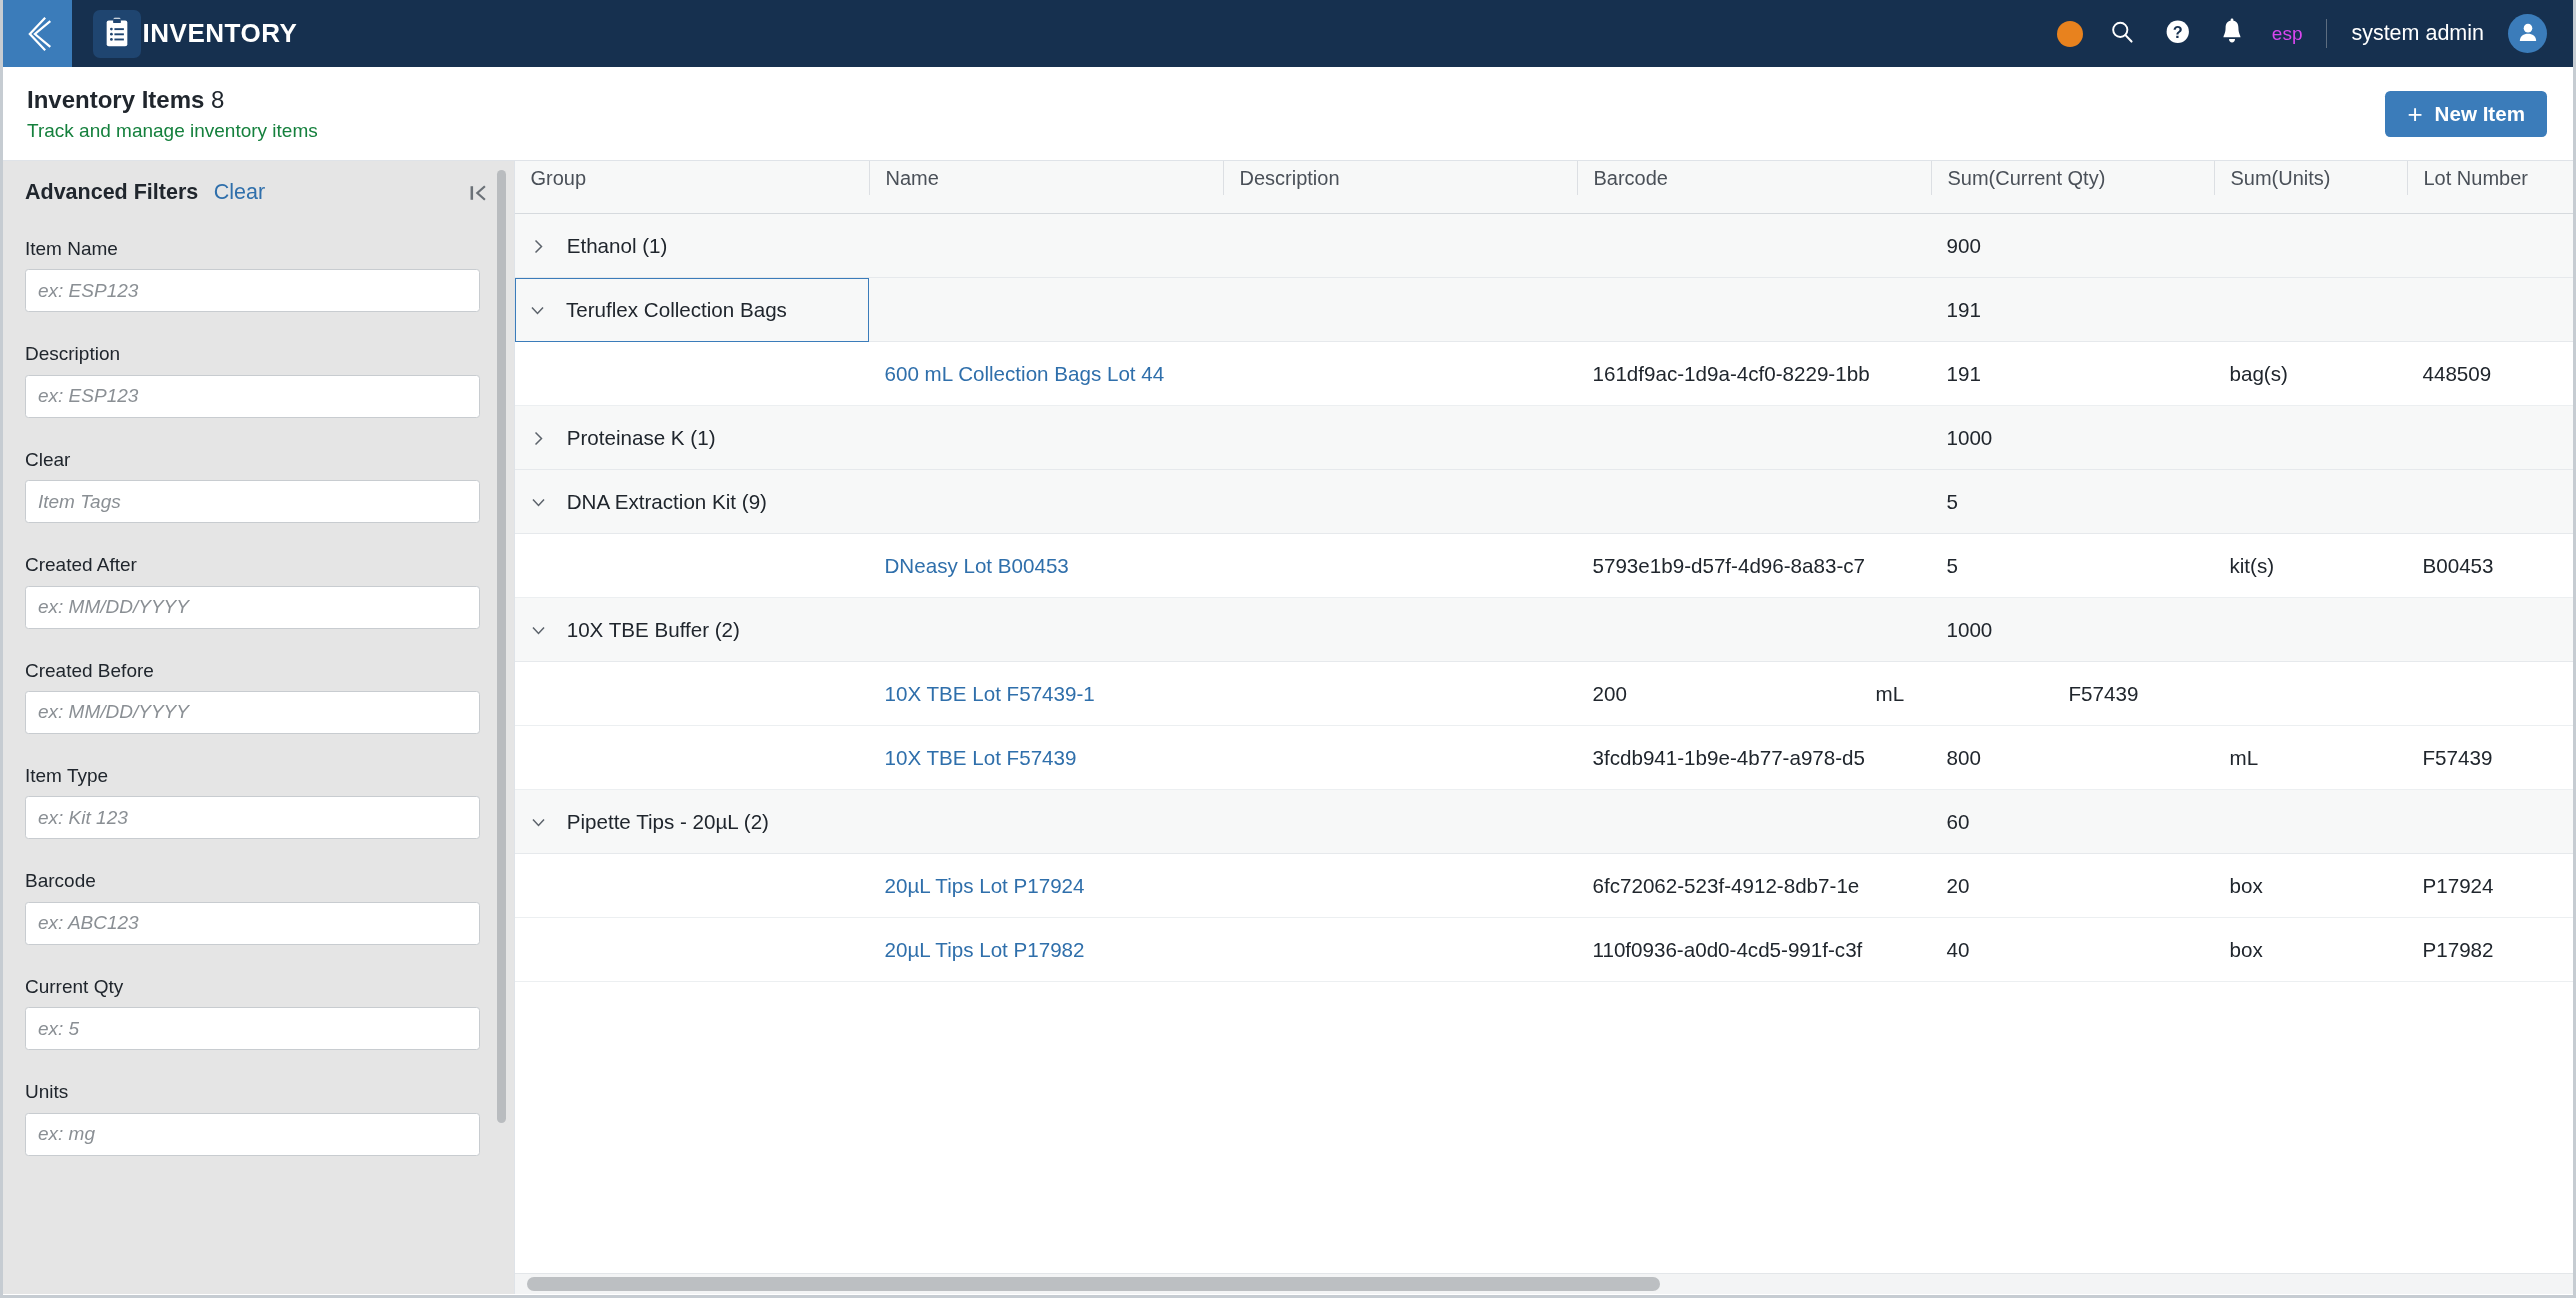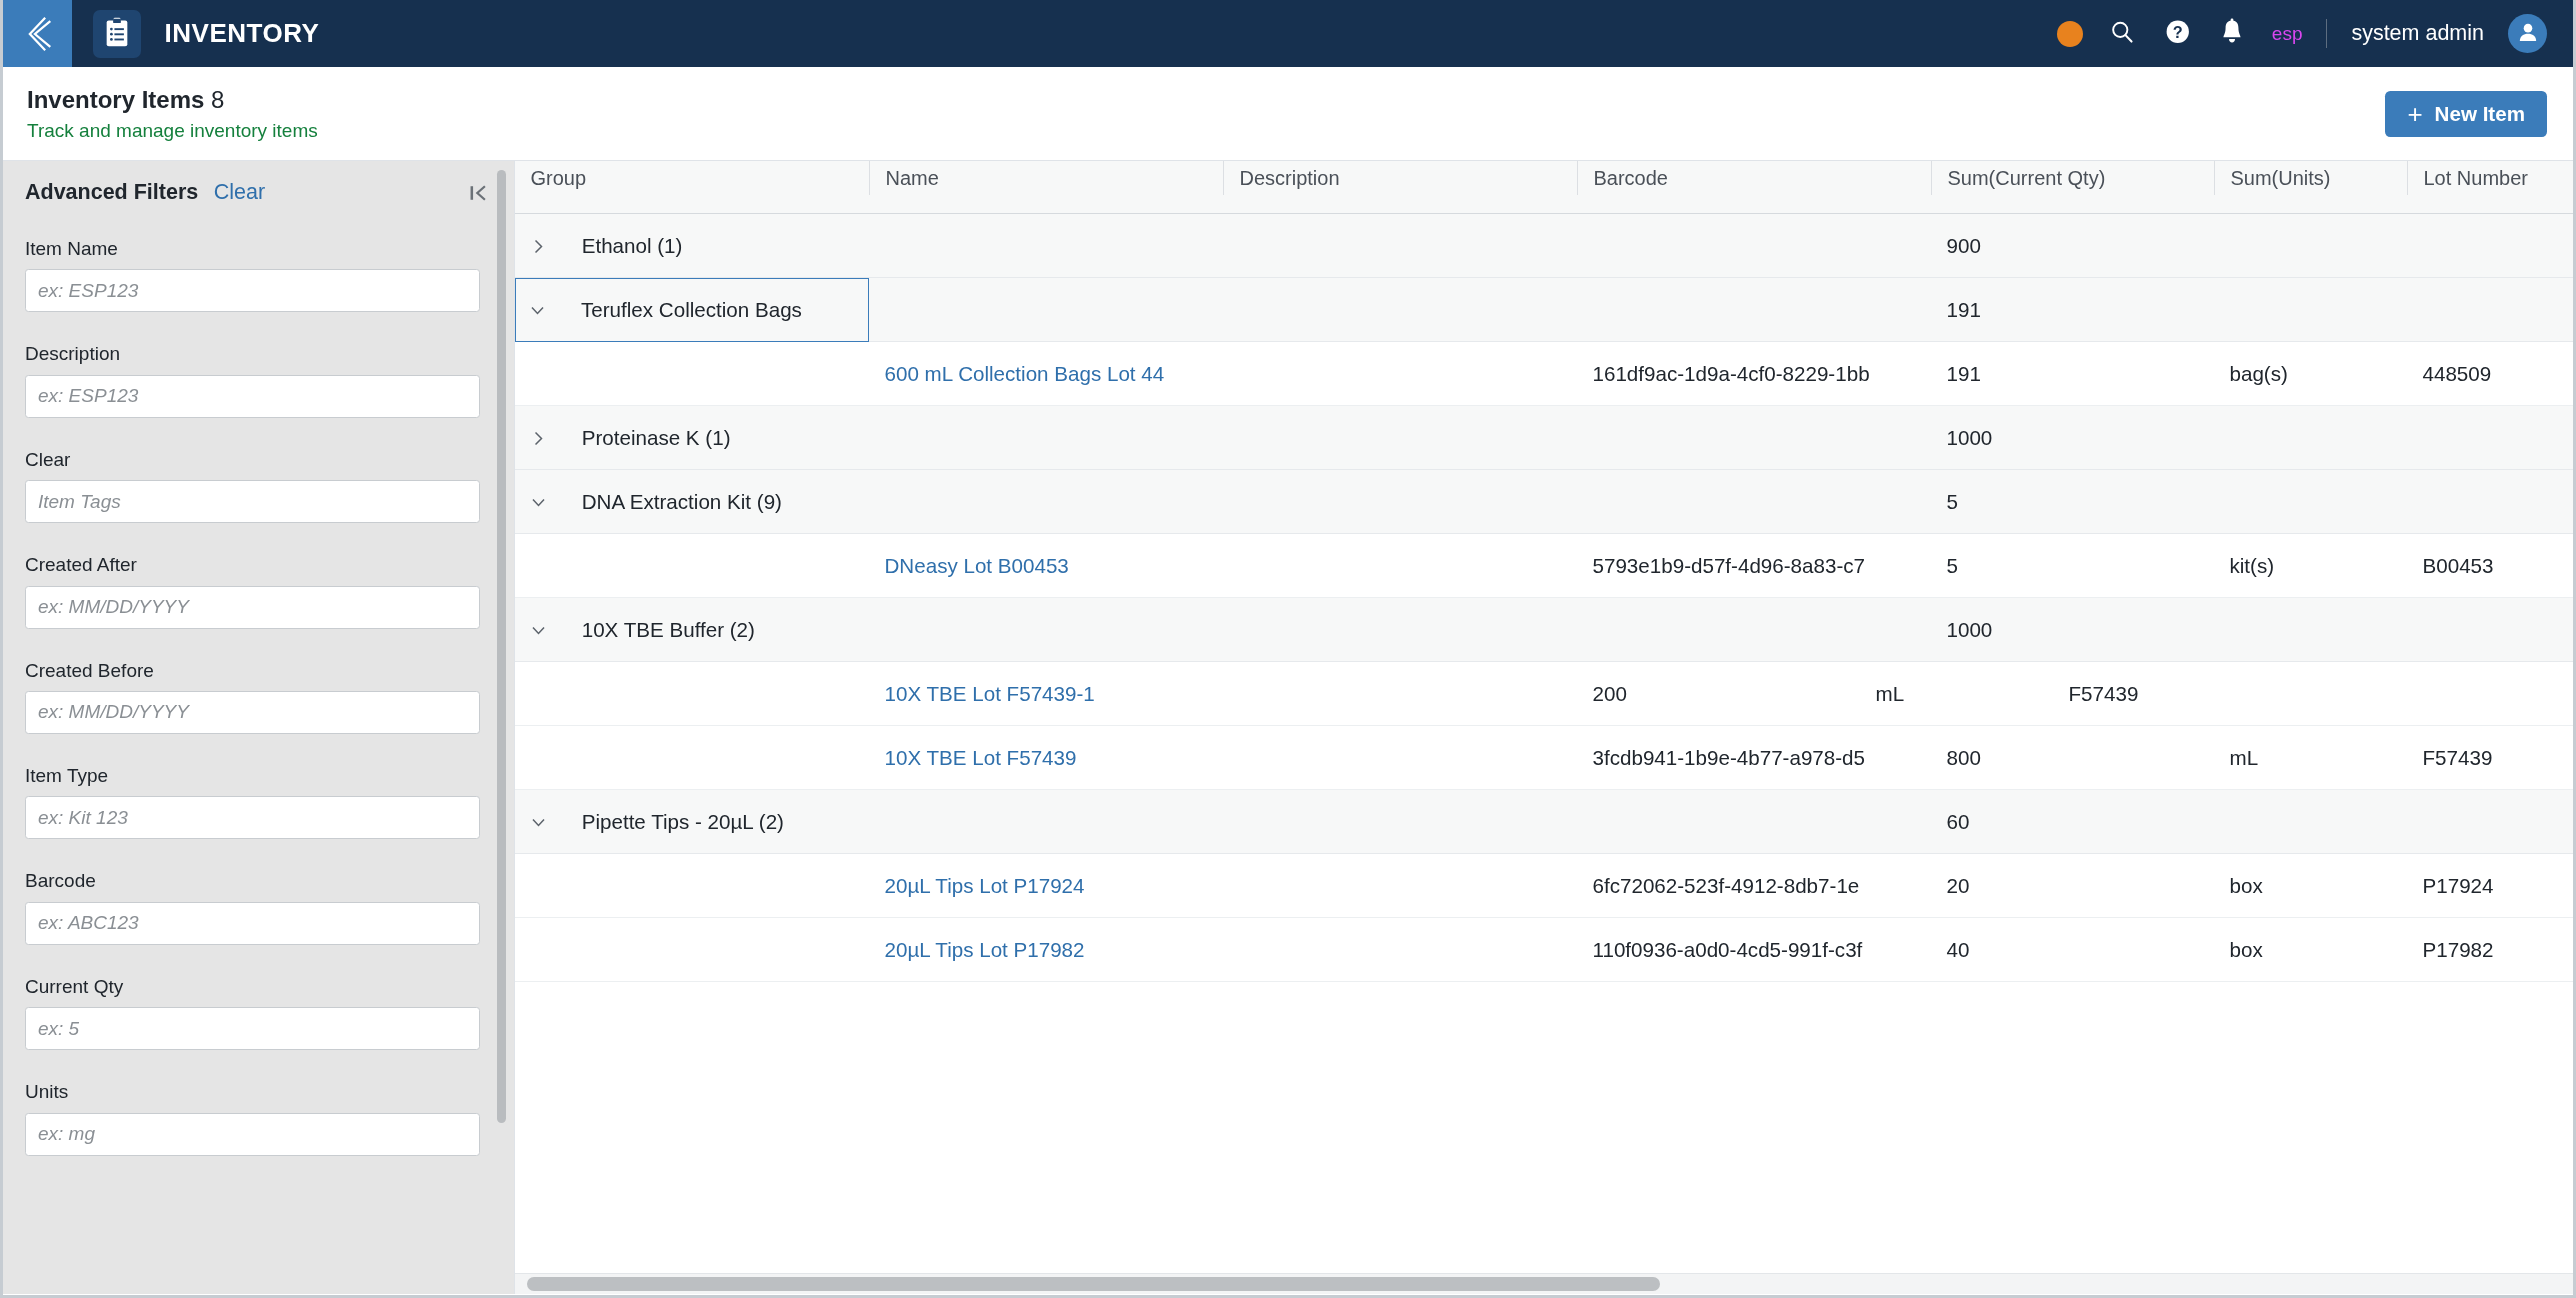--- a/index.html
+++ b/index.html
@@ -41,21 +41,21 @@
     border-radius: 6.9px;
     margin-left: 20.6px;
     display: flex; align-items: center; justify-content: center;
     flex: 0 0 auto;
   }
   .app-title {
     color: #ffffff;
     font-size: 26px;
     font-weight: 600;
     letter-spacing: 0.5px;
-    margin-left: 24px;
+    margin-left: 2px;
     white-space: nowrap;
   }
   .topbar-right {
     margin-left: auto;
     display: flex;
     align-items: center;
     gap: 24px;
     padding-right: 26px;
   }
   .status-dot {
@@ -268,21 +268,21 @@
     color: #20262d;
     height: 64px;
     display: flex;
     align-items: center;
     flex: 0 0 auto;
     overflow: hidden;
     white-space: nowrap;
   }
   .cell.clip { text-overflow: clip; }
   .group-cell {
-    gap: 34px;
+    gap: 19px;
     padding-left: 13.7px;
   }
   .group-cell.selected {
     border: 1.7px solid #3b7cba;
     height: 64px;
     padding-left: 12px;
   }
   .chev {
     width: 19px; height: 19px;
     flex: 0 0 auto;

